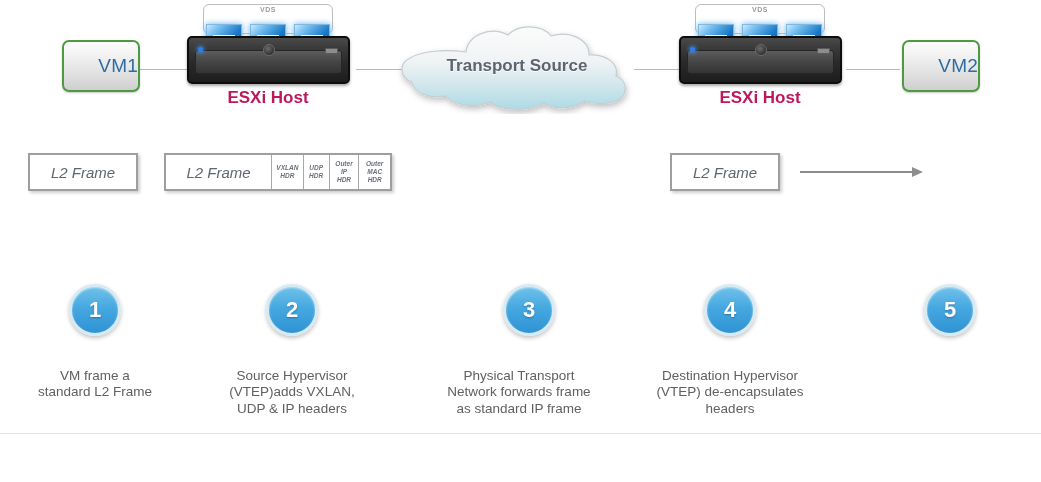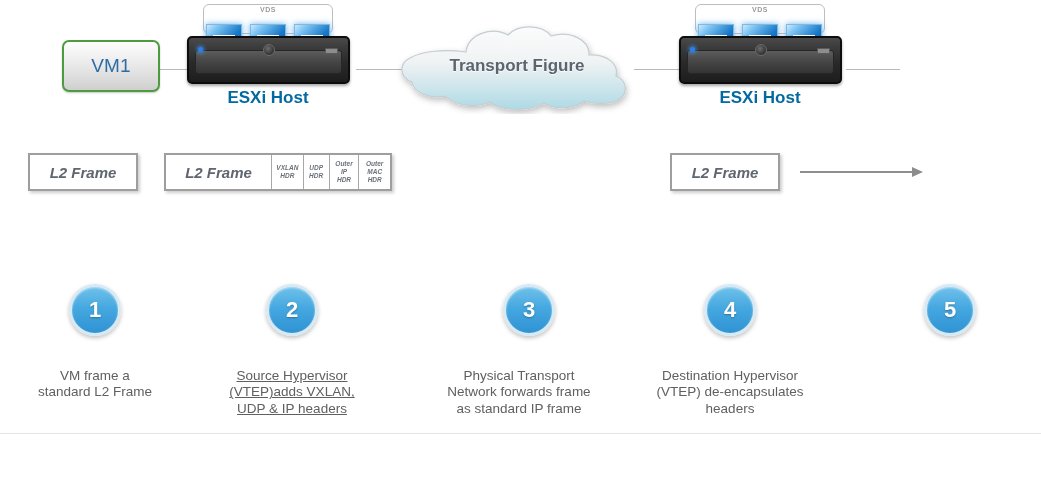--- a/index.html
+++ b/index.html
@@ -26,29 +26,29 @@
     position: absolute;
     height: 1px;
     background: #b9b9b9;
     top: 69px;
   }
 
   
   .vm-box {
     position: absolute;
     top: 40px;
-    width: 98px;
+    width: 78px;
     height: 52px;
     border: 2px solid #4e9a3e;
     border-radius: 7px;
     background: linear-gradient(to bottom, #fdfdfd 0%, #f2f2f2 28%, #dedede 72%, #cfcfcf 100%);
     box-shadow: 0 1px 2px rgba(0,0,0,0.22);
     display: flex;
     align-items: center;
-    justify-content: center;
+    justify-content: flex-end;
     box-sizing: border-box;
   }
   .vm-label {
     font-size: 19px;
     font-weight: 400;
     color: #2e6da4;
     letter-spacing: 0.2px;
   }
 
   
@@ -167,21 +167,21 @@
     background: #ffffff;
     box-shadow: 0 1px 0 rgba(0,0,0,0.25);
   }
   .host-name {
     position: absolute;
     top: 88px;
     width: 176px;
     text-align: center;
     font-size: 17px;
     font-weight: bold;
-    color: #0369a1;
+    color: #be185d;
   }
 
   
   .cloud-wrap {
     position: absolute;
     left: 388px;
     top: 22px;
     width: 258px;
     height: 92px;
   }
@@ -206,21 +206,21 @@
     box-sizing: border-box;
     box-shadow: 2px 2px 3px rgba(0,0,0,0.20);
     display: flex;
     align-items: stretch;
   }
   .frame-main {
     display: flex;
     align-items: center;
     justify-content: center;
     font-size: 15px;
-    font-weight: bold;
+    font-weight: normal;
     font-style: italic;
     color: #5f6670;
     padding: 0 8px;
     white-space: nowrap;
   }
   .hdr-cell {
     border-left: 1.5px solid #a8a8a8;
     display: flex;
     flex-direction: column;
     align-items: center;
@@ -362,21 +362,21 @@
           <feDropShadow dx="1" dy="3" stdDeviation="3" flood-color="#000000" flood-opacity="0.25"></feDropShadow>
         </filter>
       </defs>
       <path filter="url(#cloudShadow)" fill="url(#cloudGrad)" stroke="#c4cdd1" stroke-width="1.2" d="M78,30 C80,12 104,4 120,13 C130,2 154,2 163,14
            C182,8 202,18 201,33 C219,32 231,42 228,54
            C239,58 241,72 230,78 C221,83 206,82 196,79
            C186,87 166,88 156,81 C140,90 114,89 102,80
            C88,86 66,84 58,74 C42,77 26,71 24,60
            C12,56 10,42 22,36 C34,29 56,27 78,30 Z"></path>
     </svg>
-    <div class="cloud-text">Transport Figure</div>
+    <div class="cloud-text">Transport Source</div>
   </div>
 
   <div class="host" style="left:672px;">
     <div class="vds-frame">
       <div class="vds-label">VDS</div>
     </div>
     <div class="vm-icons">
       <div class="vm-icon">
           <i></i>
           <i></i>
@@ -398,20 +398,23 @@
     </div>
     <div class="chassis">
       <div class="chassis-bay"></div>
       <div class="led"></div>
       <div class="knob"></div>
       <div class="port"></div>
     </div>
   </div>
   <div class="host-name" style="left:672px;">ESXi Host</div>
 
+  <div class="vm-box" style="left:902px;">
+    <span class="vm-label">VM2</span>
+  </div>
 
   <div class="frame-box" style="left:28px; top:153px; width:110px; height:38px;">
     <div class="frame-main" style="flex:1;">L2 Frame</div>
   </div>
 
   <div class="frame-box" style="left:164px; top:153px; width:228px; height:38px;">
     <div class="frame-main" style="width:96px;">L2 Frame</div>
     <div class="hdr-cell" style="width:34px;">
       <span>VXLAN</span>
       <span>HDR</span>
@@ -460,21 +463,21 @@
     </div>
   </div>
   <div class="step" style="left:924px; top:284px;">
     <div class="step-circle">
       <span class="step-num">5</span>
     </div>
   </div>
 
   <div class="step-caption" style="left:10px; width:170px;">VM frame a
 standard L2 Frame</div>
-  <div class="step-caption" style="left:202px; width:180px;text-decoration:underline;">Source Hypervisor
+  <div class="step-caption" style="left:202px; width:180px;">Source Hypervisor
 (VTEP)adds VXLAN,
 UDP &amp; IP headers</div>
   <div class="step-caption" style="left:632px; width:196px;">Destination Hypervisor
 (VTEP) de-encapsulates
 headers</div>
   <div class="step-caption" style="left:421px; width:196px;">Physical Transport
 Network forwards frame
 as standard IP frame</div>
 
   <div class="divider"></div>

